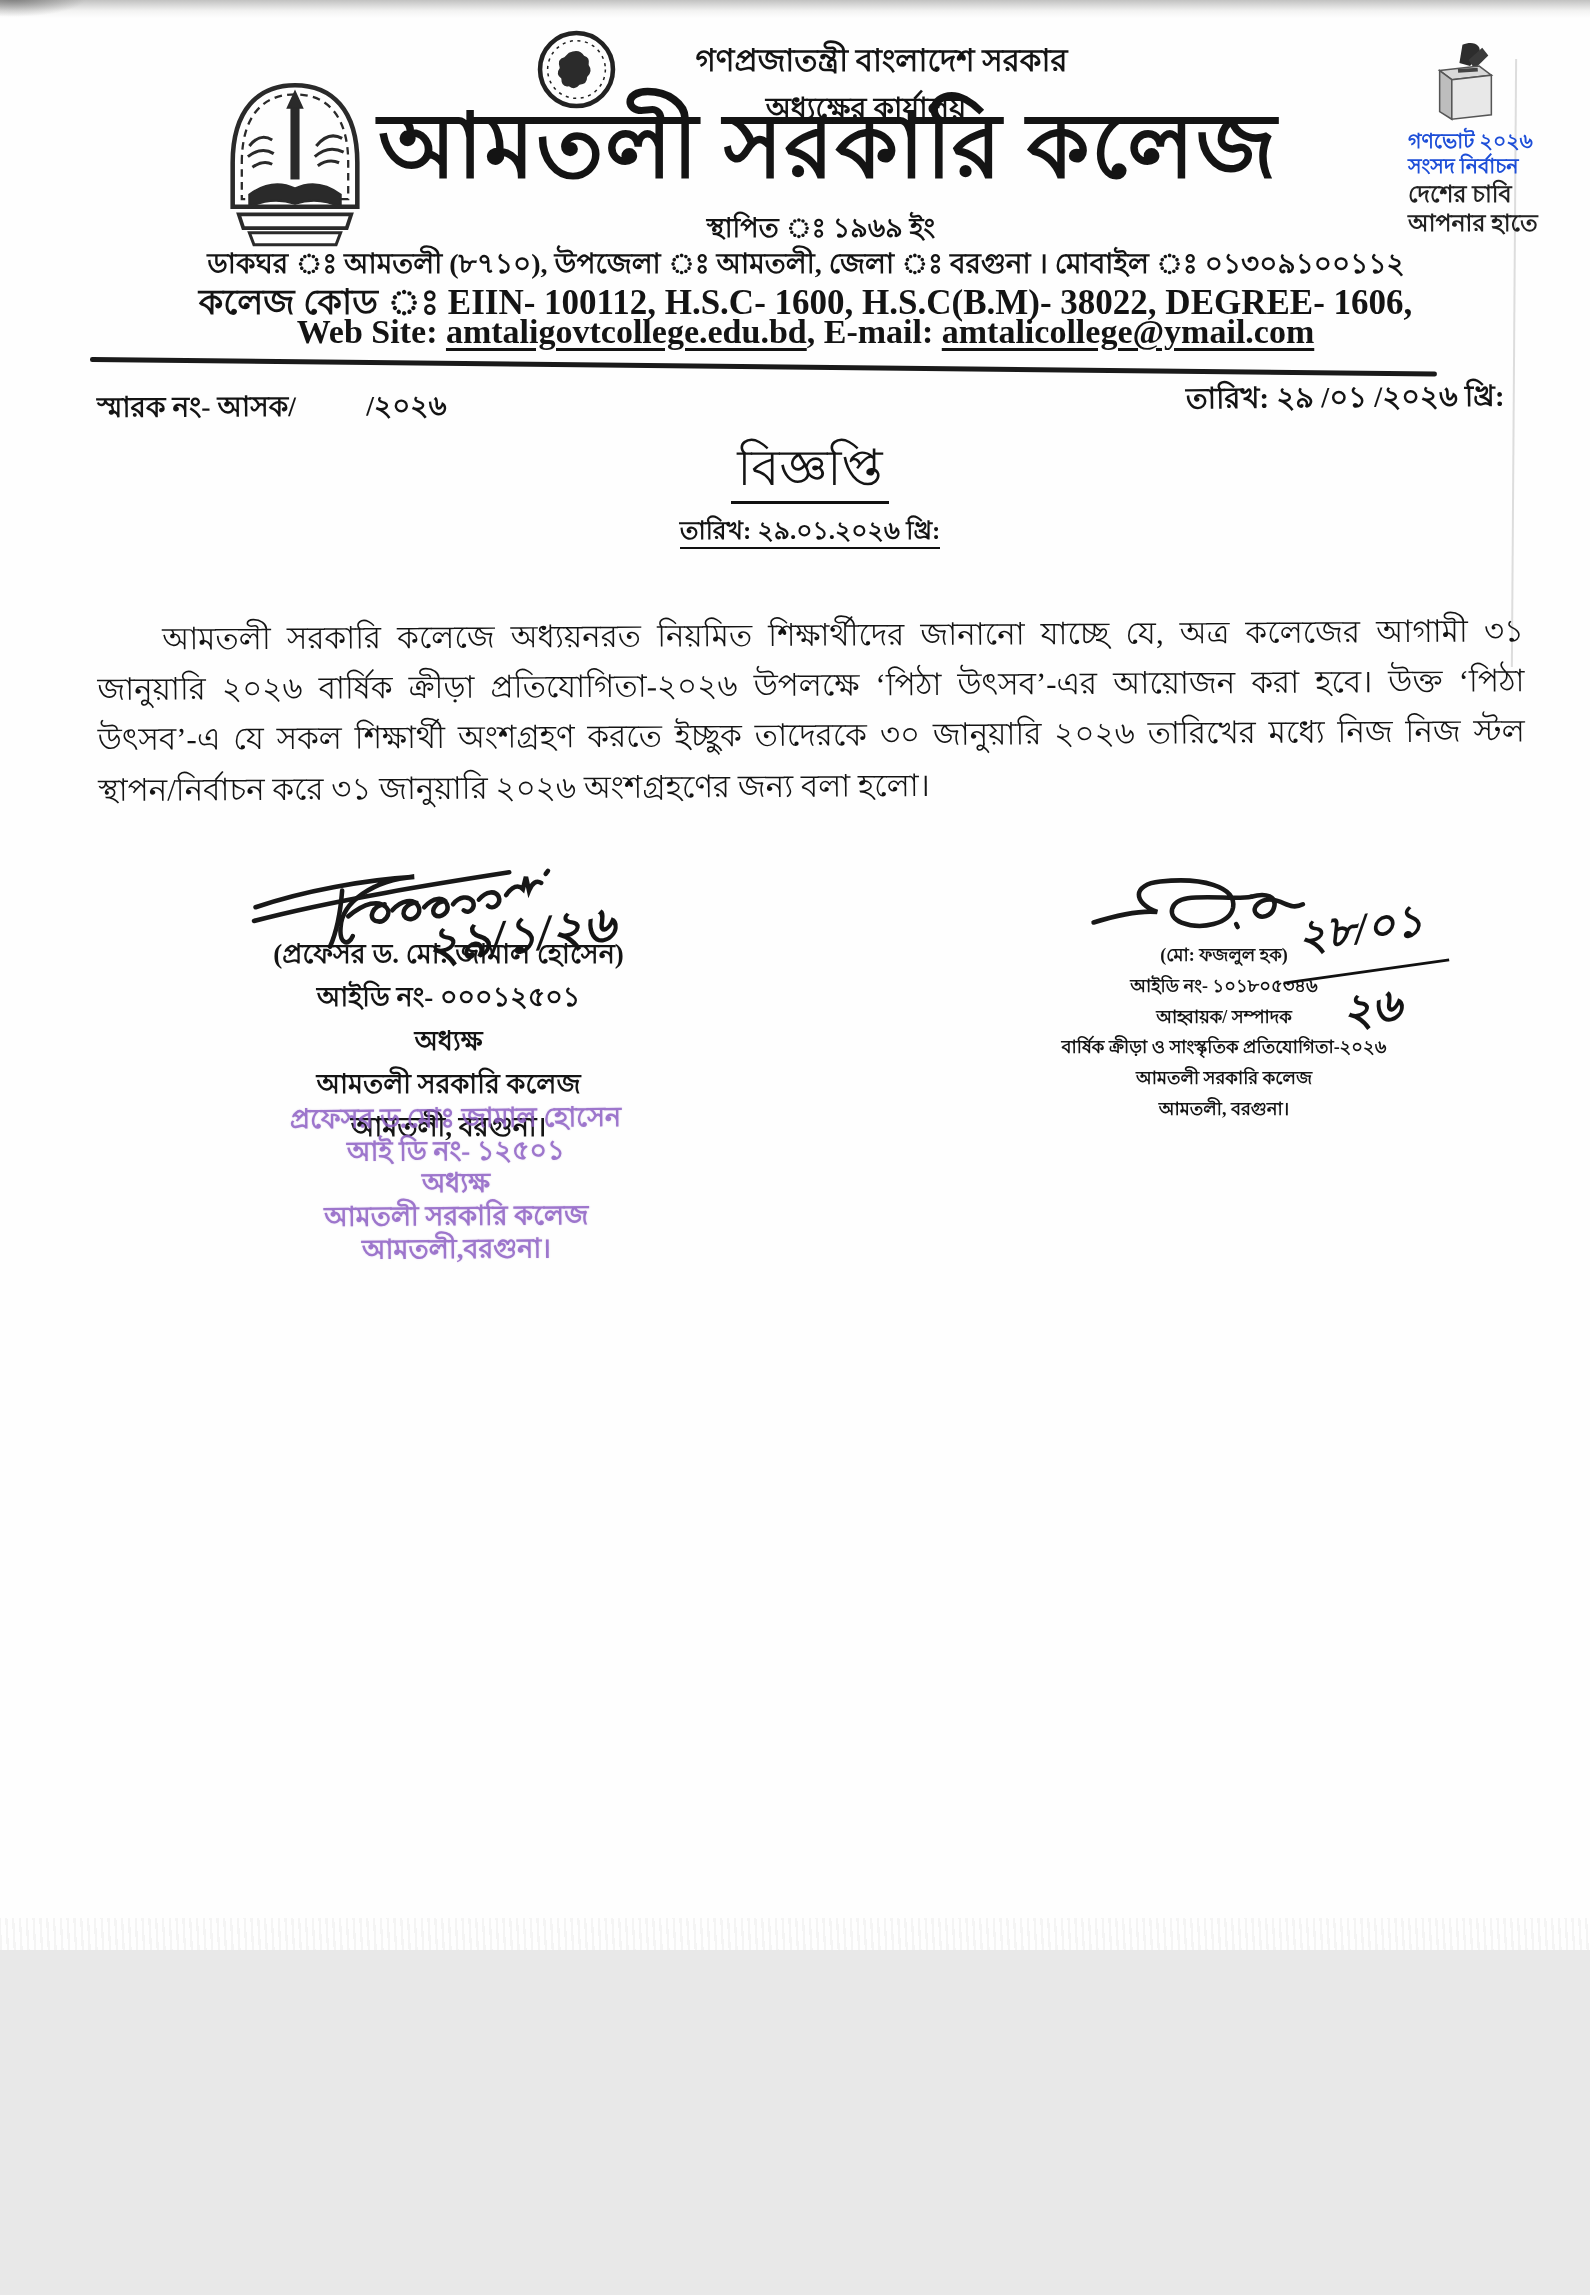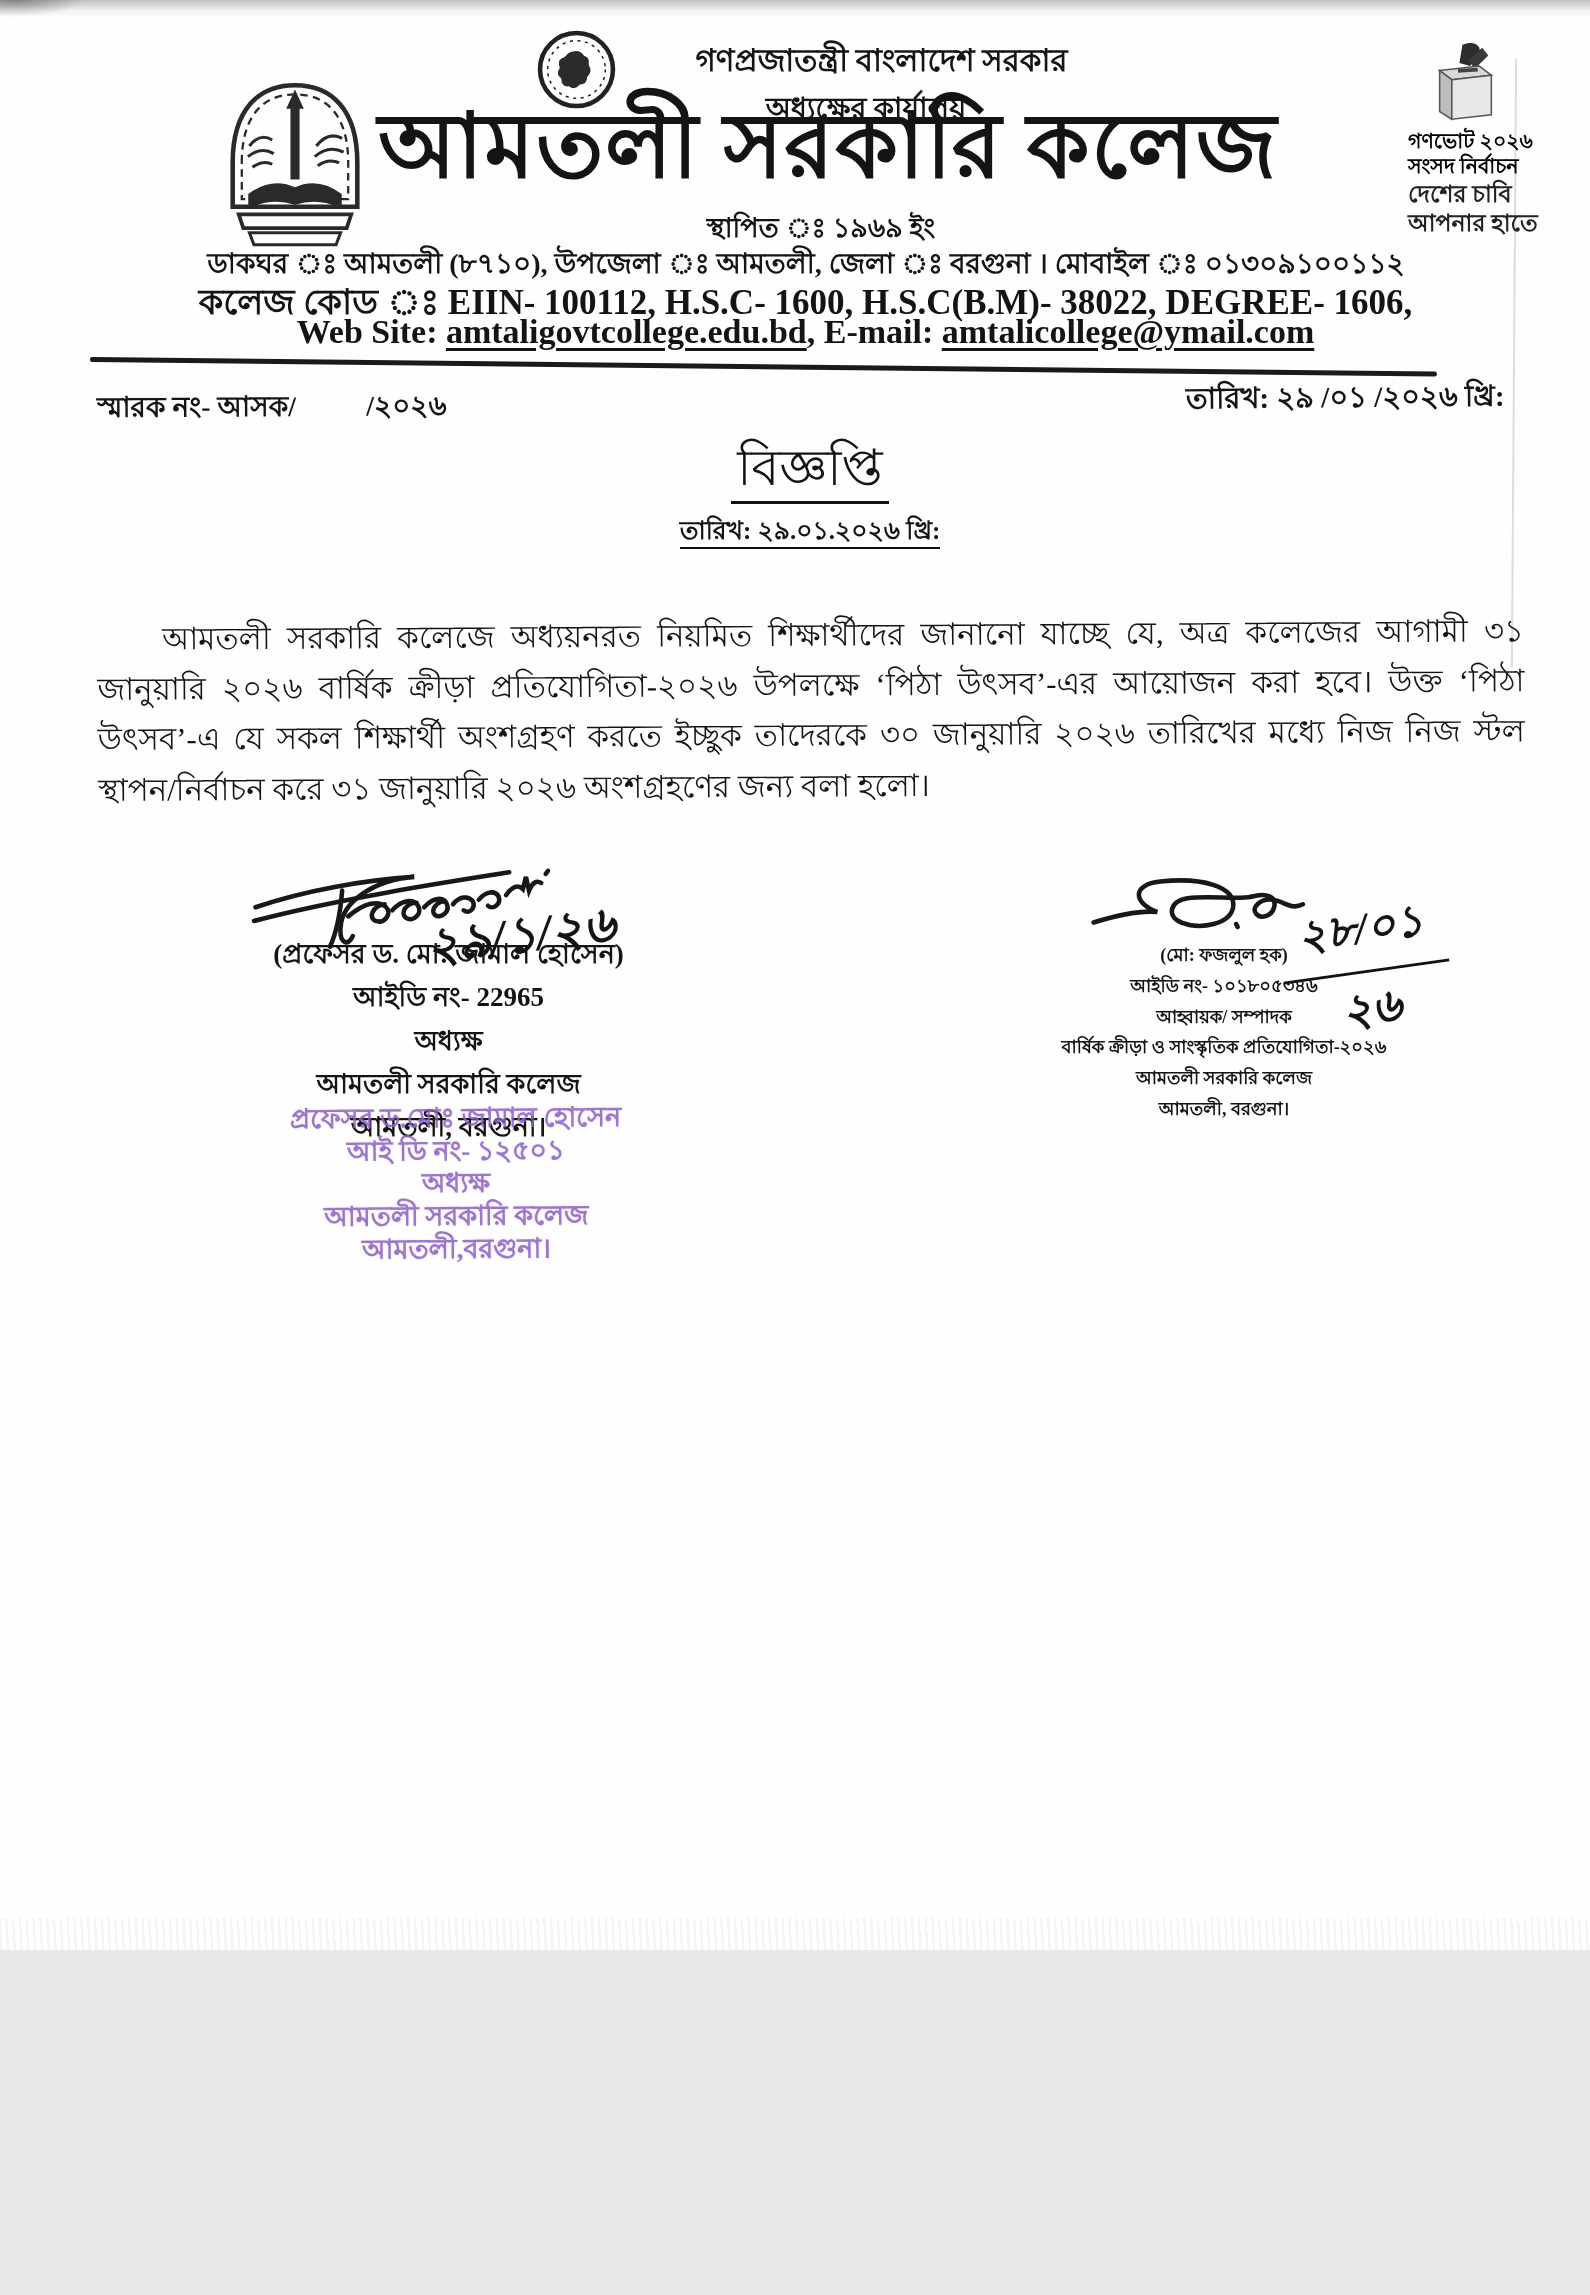--- a/index.html
+++ b/index.html
@@ -46,21 +46,21 @@
 
   
   .crest{left:219px;top:73px;width:152px;height:181px;}
 
   
   .govt-seal{left:537px;top:30px;width:79px;height:79px;}
 
   
   .election-stamp{left:1408px;top:40px;width:144px;color:#2e2e2e;}
   .election-stamp .box-icon{display:block;margin:0 0 4.6px 21px;}
-  .stamp-line{font-size:20.5px;font-weight:bold;line-height:1.25;color:#000000;}
+  .stamp-line{font-size:20.5px;font-weight:bold;line-height:1.25;color:#1d4ed8;}
   .stamp-line.strong{font-size:23.6px;font-weight:900;color:#222;}
 
   
   .memo-left{left:97px;top:385px;font-size:28px;font-weight:bold;transform:rotate(-.3deg);}
   .memo-left .gap{display:inline-block;width:70px;}
   .memo-right{left:1186px;top:374px;font-size:29px;font-weight:bold;transform:rotate(-.5deg);}
 
   
   .notice-title{left:643px;top:430px;width:334px;font-size:50px;font-weight:normal;}
   .notice-title span{border-bottom:3.8px solid #111;padding:0 6px 4.6px;}
@@ -171,21 +171,21 @@
       <path d="M266 62 C274 52 286 50 292 58 C296 66 288 76 280 70"></path>
       <path d="M300 56 C310 44 322 44 326 52 C330 62 318 70 312 64"></path>
       <path d="M336 50 C344 38 352 36 358 42 L362 26 L366 44 C370 34 376 30 382 34"></path>
       <path d="M388 22 l3 -4"></path>
       <path d="M4 84 C110 56 250 34 340 20"></path>
     </g>
   </svg>
   <div class="abs sig-left-date">২৯/১/২৬</div>
   <div class="abs center sig-left-block">
     <div class="line">(প্রফেসর ড. মো: জামাল হোসেন)</div>
-    <div class="line">আইডি নং- 22965</div>
+    <div class="line">আইডি নং- ০০০১২৫০১</div>
     <div class="line">অধ্যক্ষ</div>
     <div class="line">আমতলী সরকারি কলেজ</div>
     <div class="line">আমতলী, বরগুনা।</div>
   </div>
 
   <div class="abs stamp-purple">
     <div class="line">প্রফেসর ড.মোঃ জামাল হোসেন</div>
     <div class="line">আই ডি নং- ১২৫০১</div>
     <div class="line">অধ্যক্ষ</div>
     <div class="line">আমতলী সরকারি কলেজ</div>

